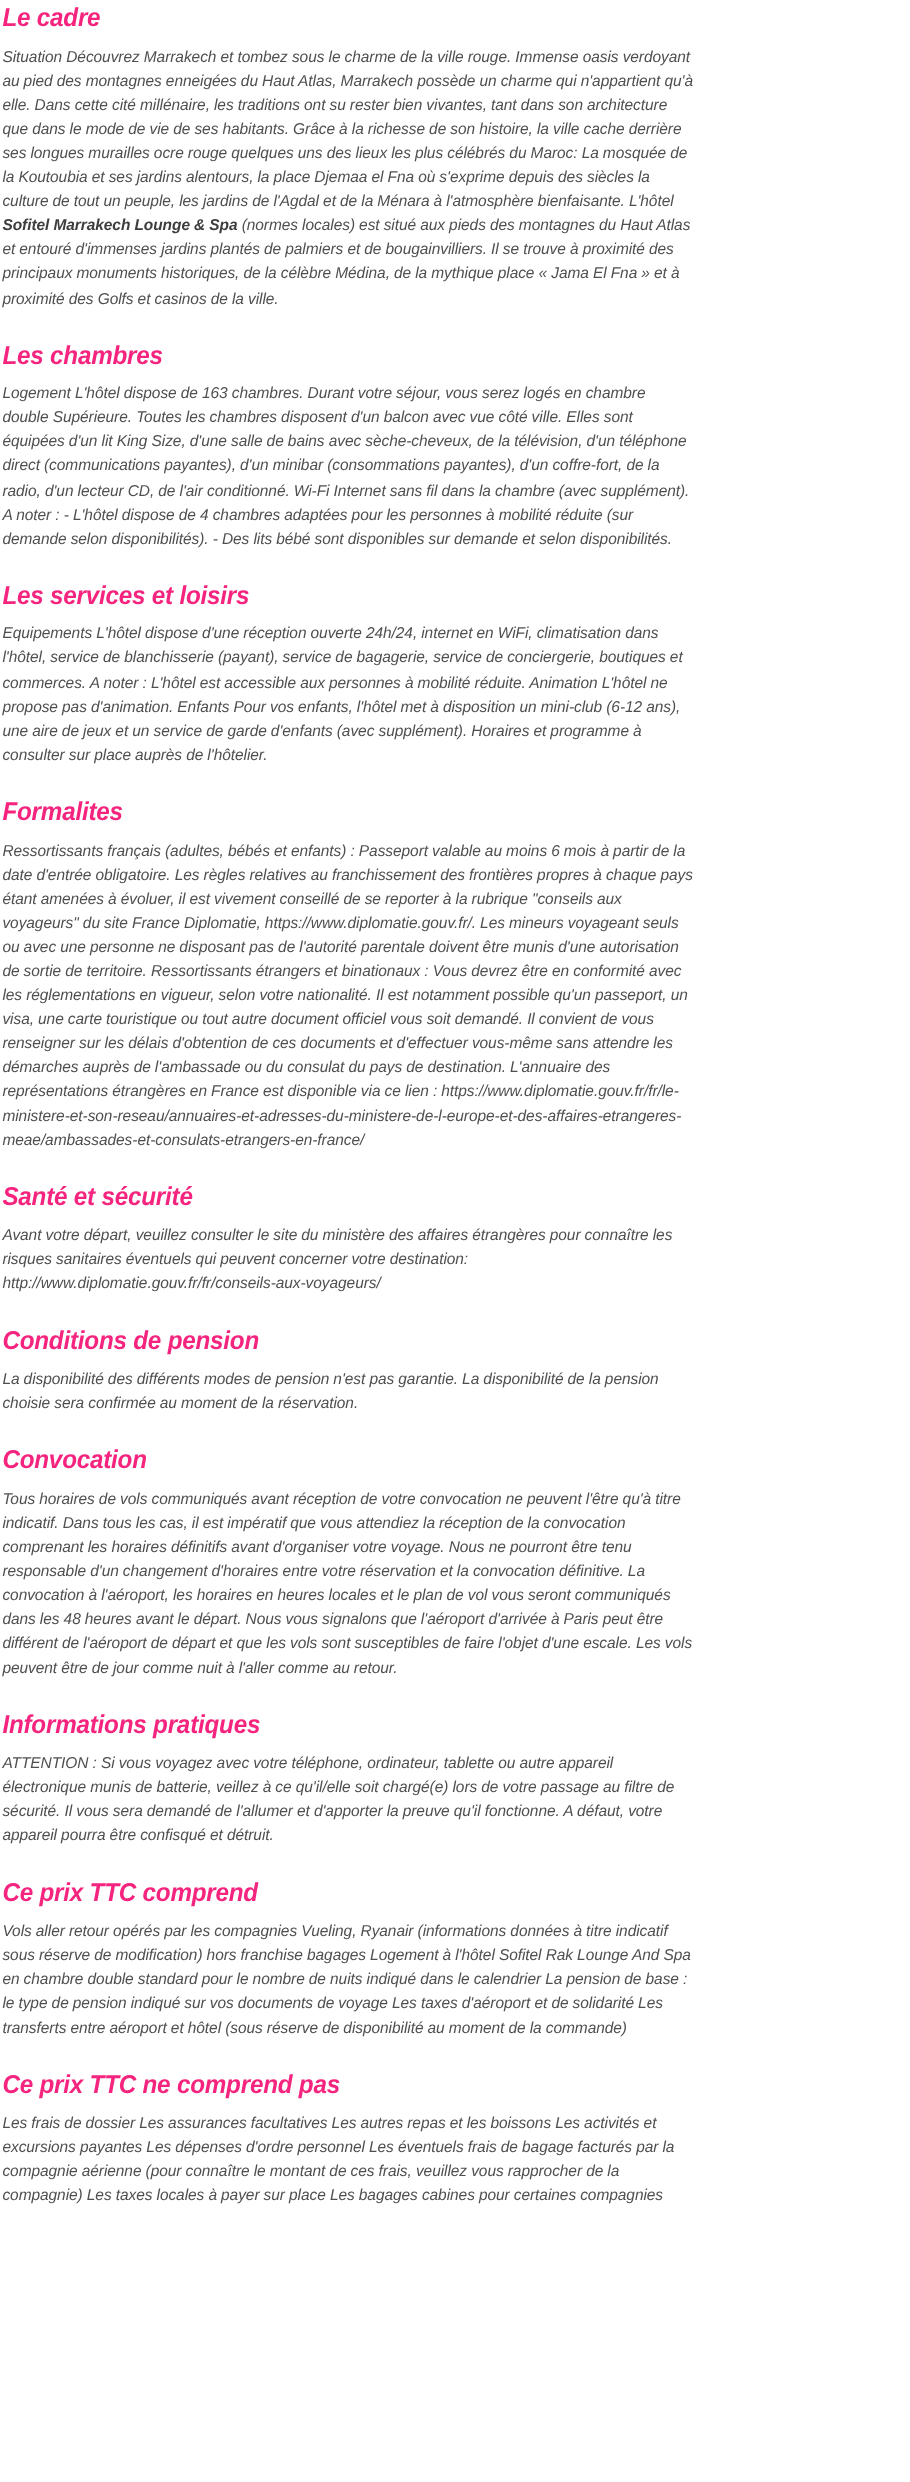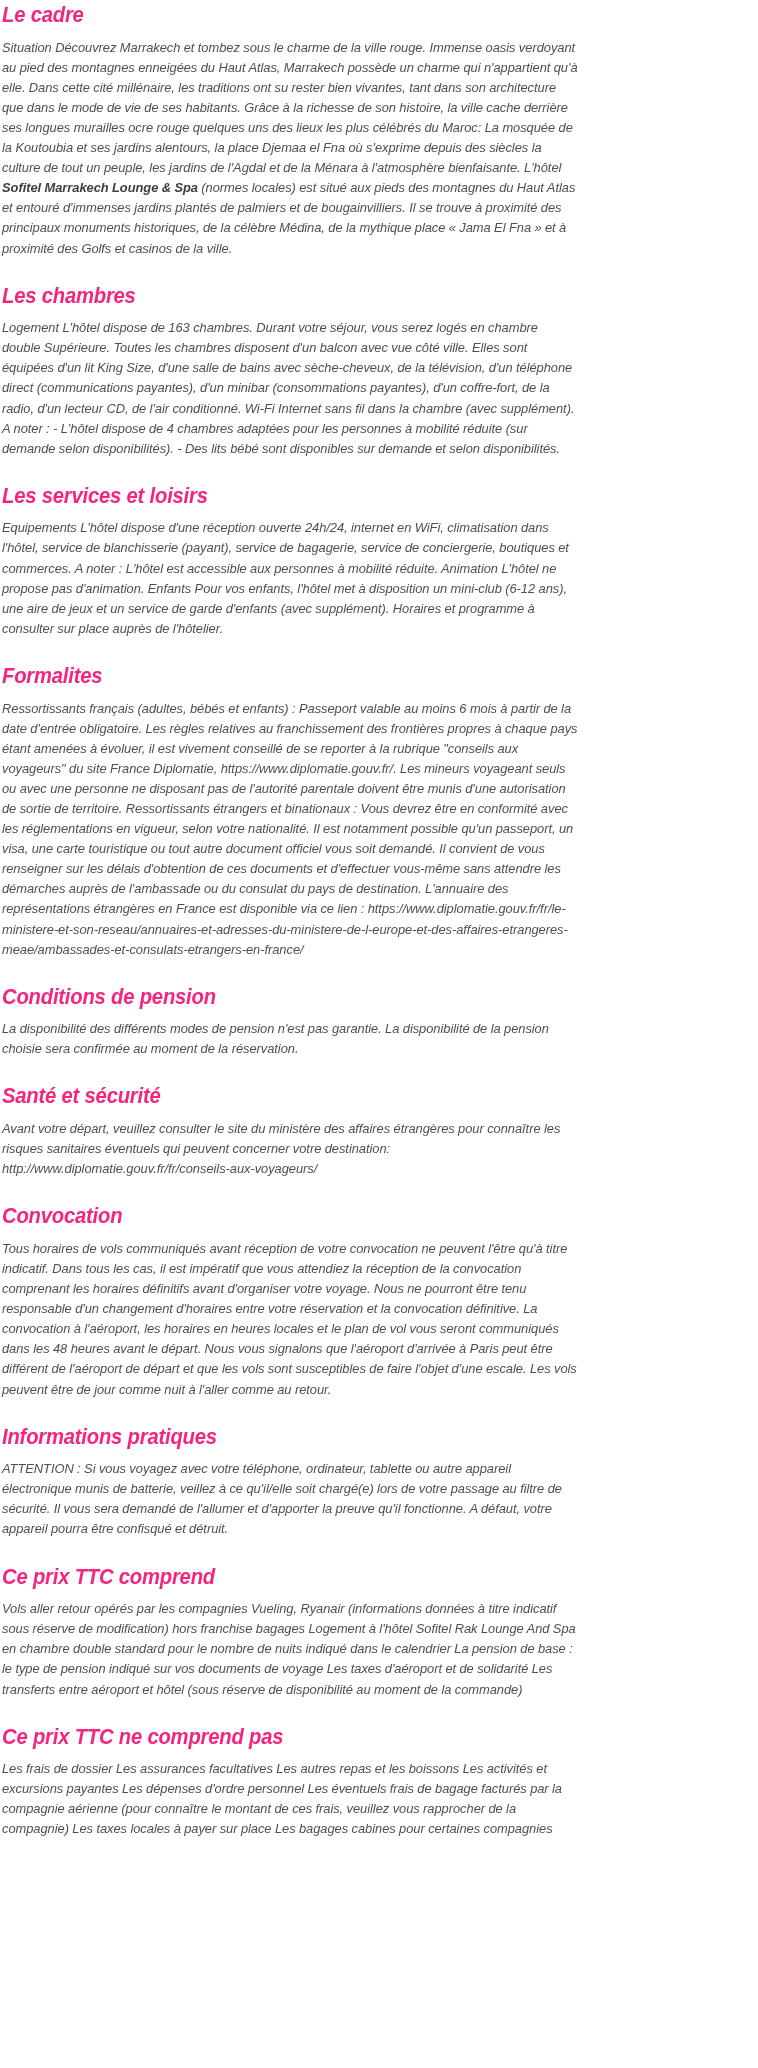--- a/index.html
+++ b/index.html
@@ -85,27 +85,27 @@
     <p class="section-body">Equipements L'hôtel dispose d'une réception ouverte 24h/24, internet en WiFi, climatisation dans l'hôtel, service de blanchisserie (payant), service de bagagerie, service de conciergerie, boutiques et commerces. A noter : L'hôtel est accessible aux personnes à mobilité réduite. Animation L'hôtel ne propose pas d'animation. Enfants Pour vos enfants, l'hôtel met à disposition un mini-club (6-12 ans), une aire de jeux et un service de garde d'enfants (avec supplément). Horaires et programme à consulter sur place auprès de l'hôtelier.</p>
   </section>
 
 
   <section class="section">
     <h2 class="section-title">Formalites</h2>
     <p class="section-body">Ressortissants français (adultes, bébés et enfants) : Passeport valable au moins 6 mois à partir de la date d'entrée obligatoire. Les règles relatives au franchissement des frontières propres à chaque pays étant amenées à évoluer, il est vivement conseillé de se reporter à la rubrique "conseils aux voyageurs" du site France Diplomatie, https://www.diplomatie.gouv.fr/. Les mineurs voyageant seuls ou avec une personne ne disposant pas de l'autorité parentale doivent être munis d'une autorisation de sortie de territoire. Ressortissants étrangers et binationaux : Vous devrez être en conformité avec les réglementations en vigueur, selon votre nationalité. Il est notamment possible qu'un passeport, un visa, une carte touristique ou tout autre document officiel vous soit demandé. Il convient de vous renseigner sur les délais d'obtention de ces documents et d'effectuer vous-même sans attendre les démarches auprès de l'ambassade ou du consulat du pays de destination. L'annuaire des représentations étrangères en France est disponible via ce lien : https://www.diplomatie.gouv.fr/fr/le-ministere-et-son-reseau/annuaires-et-adresses-du-ministere-de-l-europe-et-des-affaires-etrangeres-meae/ambassades-et-consulats-etrangers-en-france/</p>
   </section>
 
   <section class="section">
-    <h2 class="section-title">Conditions de pension</h2>
-    <p class="section-body">La disponibilité des différents modes de pension n'est pas garantie. La disponibilité de la pension choisie sera confirmée au moment de la réservation.</p>
+    <h2 class="section-title">Santé et sécurité</h2>
+    <p class="section-body">Avant votre départ, veuillez consulter le site du ministère des affaires étrangères pour connaître les risques sanitaires éventuels qui peuvent concerner votre destination: http://www.diplomatie.gouv.fr/fr/conseils-aux-voyageurs/</p>
   </section>
 
   <section class="section">
-    <h2 class="section-title">Santé et sécurité</h2>
-    <p class="section-body">Avant votre départ, veuillez consulter le site du ministère des affaires étrangères pour connaître les risques sanitaires éventuels qui peuvent concerner votre destination: http://www.diplomatie.gouv.fr/fr/conseils-aux-voyageurs/</p>
+    <h2 class="section-title">Conditions de pension</h2>
+    <p class="section-body">La disponibilité des différents modes de pension n'est pas garantie. La disponibilité de la pension choisie sera confirmée au moment de la réservation.</p>
   </section>
 
   <section class="section">
     <h2 class="section-title">Convocation</h2>
     <p class="section-body">Tous horaires de vols communiqués avant réception de votre convocation ne peuvent l'être qu'à titre indicatif. Dans tous les cas, il est impératif que vous attendiez la réception de la convocation comprenant les horaires définitifs avant d'organiser votre voyage. Nous ne pourront être tenu responsable d'un changement d'horaires entre votre réservation et la convocation définitive. La convocation à l'aéroport, les horaires en heures locales et le plan de vol vous seront communiqués dans les 48 heures avant le départ. Nous vous signalons que l'aéroport d'arrivée à Paris peut être différent de l'aéroport de départ et que les vols sont susceptibles de faire l'objet d'une escale. Les vols peuvent être de jour comme nuit à l'aller comme au retour.</p>
   </section>
 
   <section class="section">
     <h2 class="section-title">Informations pratiques</h2>
     <p class="section-body">ATTENTION : Si vous voyagez avec votre téléphone, ordinateur, tablette ou autre appareil électronique munis de batterie, veillez à ce qu'il/elle soit chargé(e) lors de votre passage au filtre de sécurité. Il vous sera demandé de l'allumer et d'apporter la preuve qu'il fonctionne. A défaut, votre appareil pourra être confisqué et détruit.</p>

